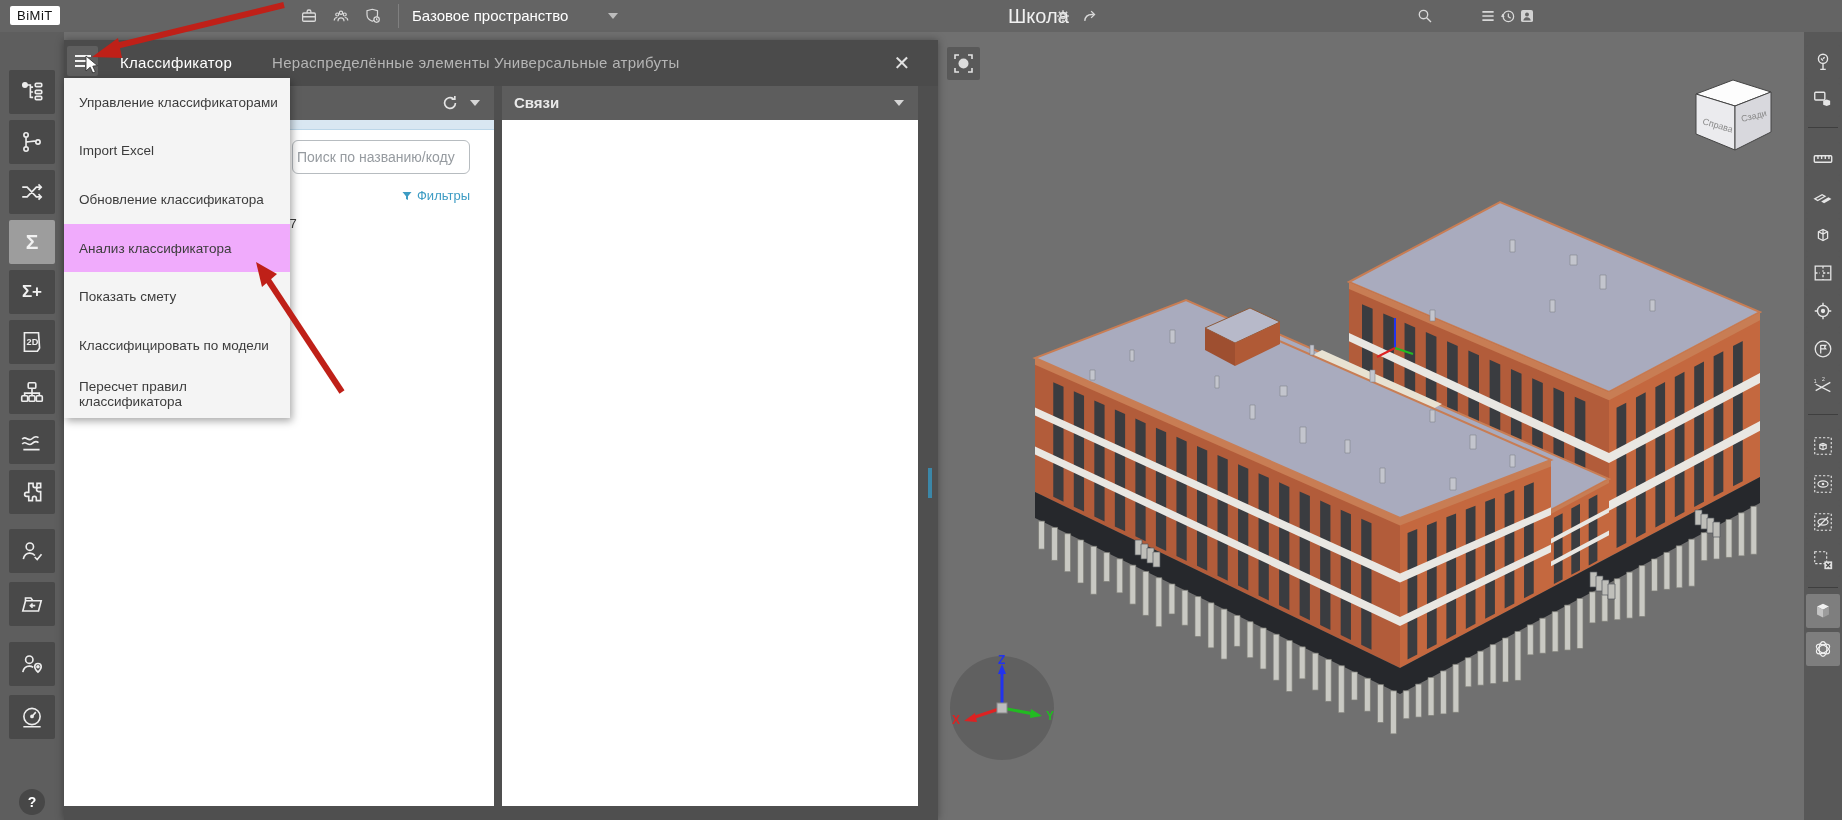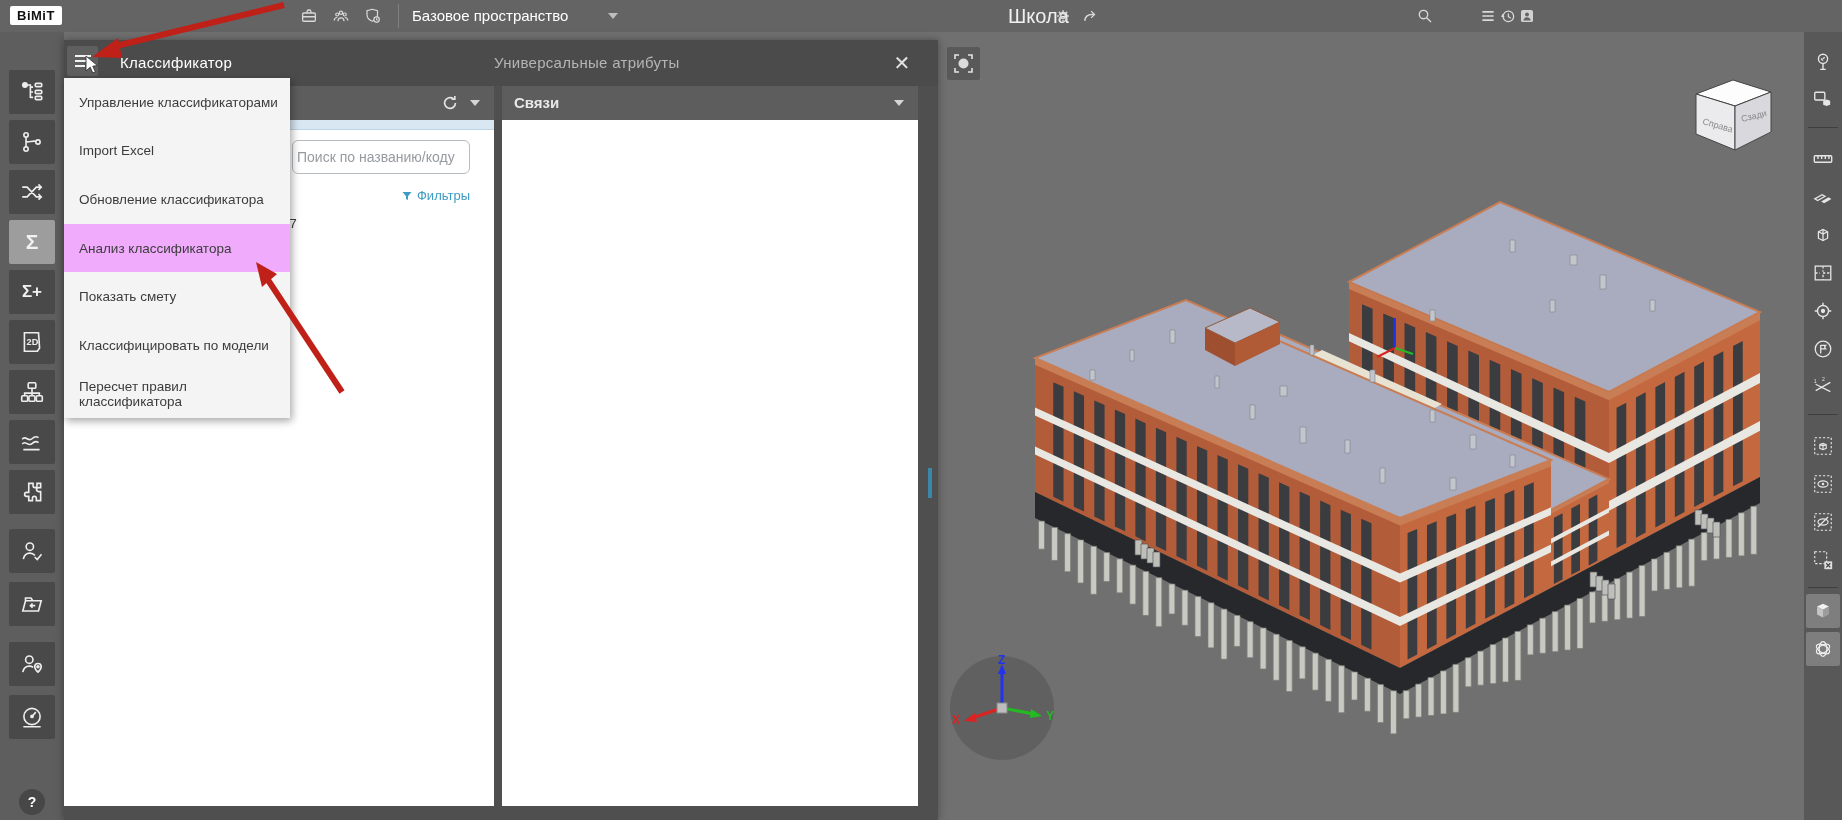--- a/index.html
+++ b/index.html
@@ -2,21 +2,21 @@
 <html><head>
 <meta charset="utf-8">
 <style>
   html,body{margin:0;padding:0;width:1842px;height:820px;overflow:hidden;
     font-family:"Liberation Sans",sans-serif;background:#707070;position:relative;}
   *{box-sizing:border-box;}
   .abs{position:absolute;}
   svg{display:block;}
   
   .topbar{position:absolute;left:0;top:0;width:1842px;height:32px;background:#646464;z-index:20;}
-  .logo{position:absolute;left:10px;top:6px;background:#fff;color:#111;font-weight:bold;
+  .logo{position:absolute;left:10px;top:6px;background:#fff;color:#111;font-weight:normal;
     font-size:13px;padding:2px 7px;border-radius:2px;letter-spacing:.5px;}
   .tico{position:absolute;top:7px;width:18px;height:18px;}
   .tsep{position:absolute;top:4px;width:1px;height:24px;background:#808080;}
   .wslabel{position:absolute;left:412px;top:0;height:32px;line-height:32px;color:#ffffff;font-size:15px;}
   .title{position:absolute;left:1008px;top:0;height:32px;line-height:32px;color:#f0f0f0;font-size:20px;}
   .caret{width:0;height:0;border-left:5px solid transparent;border-right:5px solid transparent;
     border-top:6px solid #bdbdbd;}
   
   .sidebar{position:absolute;left:0;top:32px;width:64px;height:788px;background:#5e5e5e;z-index:15;}
   .sbtn{position:absolute;left:9px;width:46px;height:44px;background:#494949;border-radius:2px;
@@ -573,20 +573,21 @@
 <div class="panel">
   <div class="ptabs">
     <div class="hamb">
       <svg width="31" height="30" viewBox="0 0 31 30">
         <g stroke="#f2f2f2" stroke-width="2" fill="none">
             <path d="M8 10h16M8 15h16M8 20h10"></path>
           </g>
         </svg>
       </div>
     <div class="tab active" style="left:34px;padding:0 22px">Классификатор</div>
+    <div class="tab" style="left:190px;padding:0 18px">Нераспределённые элементы</div>
     <div class="tab" style="left:412px;padding:0 18px">Универсальные атрибуты</div>
     <div class="closex">✕</div>
   </div>
 
   <div class="subhead" style="left:0;width:430px">
     <svg class="abs" style="left:376px;top:7px" width="20" height="20" viewBox="0 0 24 24">
       <g stroke="#e4e4e4" stroke-width="2" fill="none">
           <path d="M18.5 12A6.5 6.5 0 1 1 16 6.9"></path>
       <path d="M17.8 3.5v3.9h-3.9"></path>
         </g>

